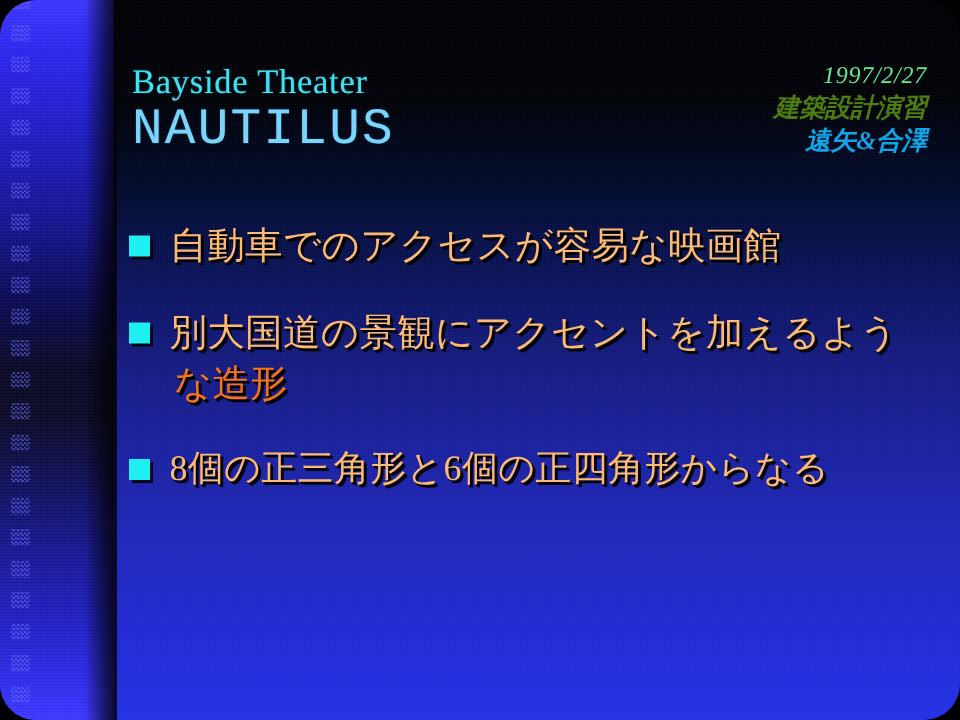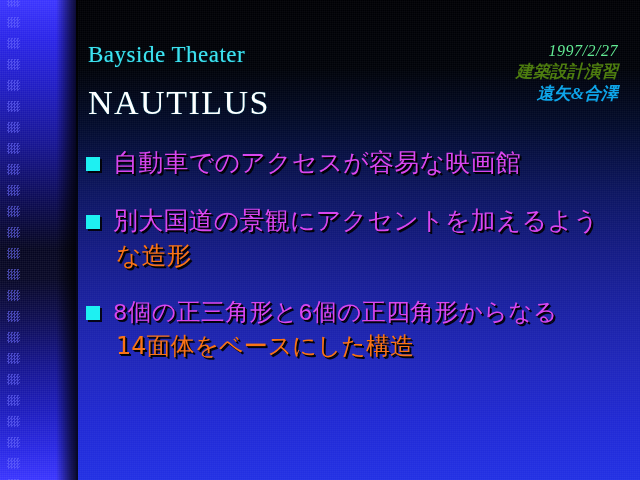--- a/index.html
+++ b/index.html
@@ -11,20 +11,21 @@
   body {
     font-family: "Liberation Sans", sans-serif;
   }
 
   #slide {
     position: relative;
     width: 640px;
     height: 480px;
     overflow: hidden;
     background: #000008;
+    border-radius: 24px;
   }
 
   
   .bg-main {
     position: absolute;
     left: 0; top: 0;
     width: 640px; height: 480px;
     background:
       linear-gradient(to bottom,
         #000004 0%,
@@ -114,27 +115,27 @@
   }
   .title-line1 {
     font-family: "Liberation Serif", serif;
     font-size: 23px;
     line-height: 25px;
     letter-spacing: 0.5px;
     color: #3fe2ef;
     white-space: nowrap;
   }
   .title-line2 {
-    font-family: Liberation Serif, serif;
+    font-family: Liberation Mono, monospace;
     font-size: 34px;
     line-height: 38px;
     letter-spacing: 1.5px;
-    color: #ffffff;
-    white-space: nowrap;
-    margin-top: 17px;
+    color: #7dd3fc;
+    white-space: nowrap;
+    margin-top: 1px;
   }
 
   .meta-block {
     position: absolute;
     right: 22px; top: 40px;
     text-align: right;
     color: #6cf09a;
     font-family: "Liberation Serif", serif;
     font-style: italic;
     margin-left: 38px;
@@ -175,22 +176,22 @@
   .bullet-marker {
     flex: 0 0 auto;
     width: 14px; height: 14px;
     background: #1ef0f2;
     margin-top: 9px;
     margin-right: 13px;
     box-shadow: 2px 2px 0 rgba(0,0,0,0.85);
   }
   .bullet-text {
     flex: 1 1 auto;
-    color: #d946ef;
-    font-family: Liberation Mono, monospace;
+    color: #fdba74;
+    font-family: Liberation Serif, serif;
     font-size: 25px;
     line-height: 33px;
     letter-spacing: 0.2px;
     text-shadow: 2px 2px 0 rgba(0,0,0,0.9), 1px 1px 0 rgba(0,0,0,0.9);
     white-space: nowrap;
   }
   .bullet-text.small {
     font-size: 24px;
   }
   .cont-line {
@@ -250,17 +251,16 @@
       <div class="bullet-text">別大国道の景観にアクセントを加えるよう</div>
     </div>
     <div class="cont-line">な造形</div>
 
     <div class="gap-2"></div>
 
     <div class="bullet-row">
       <div class="bullet-marker"></div>
       <div class="bullet-text small">8個の正三角形と6個の正四角形からなる</div>
     </div>
-    <div class="cont-line small">14面体をベースにした構造</div>
 
   </div>
 
 </div>
 
 </body></html>

